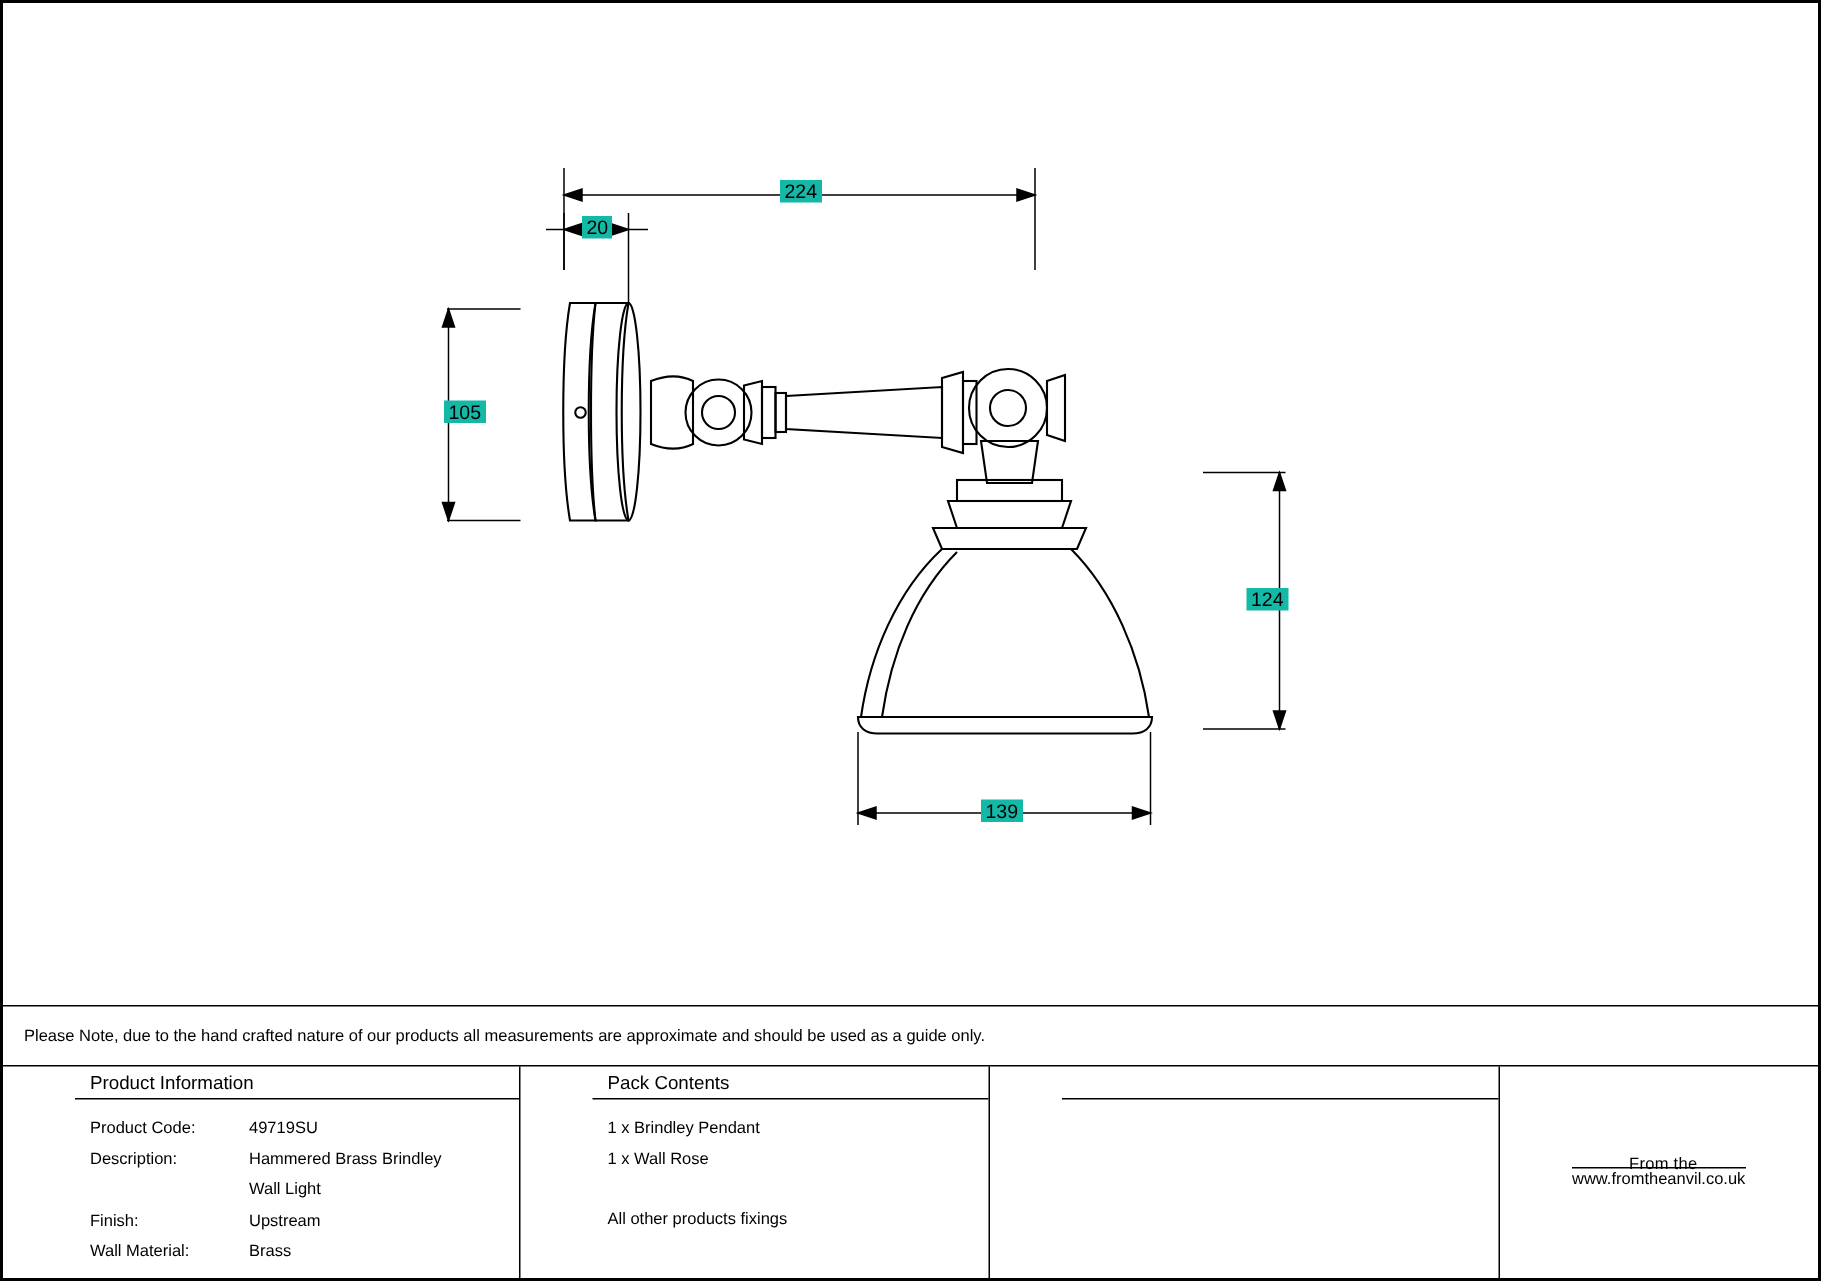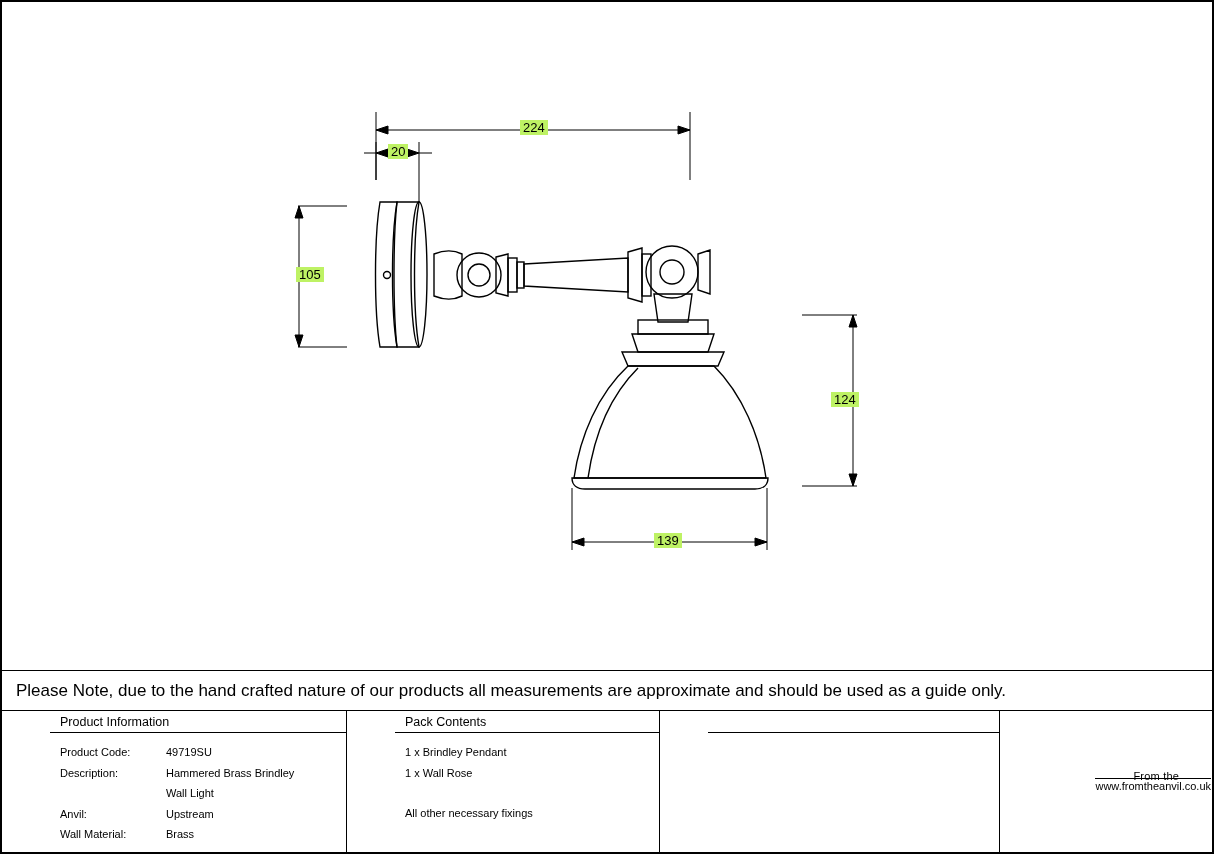--- a/index.html
+++ b/index.html
@@ -27,39 +27,39 @@
     left: 0; top: 0;
     width: 1210px;
     height: 668px;
   }
   .drawing svg { display: block; }
 
   .dim-label {
     position: absolute;
     font-size: 13px;
     color: #000;
-    background: #bef264;
+    background: #14b8a6;
     padding: 0 3px;
     white-space: nowrap;
   }
 
   
   .note-bar {
     position: absolute;
     left: 0;
     top: 668px;
     width: 1210px;
     height: 40px;
     border-top: 1px solid #000;
     box-sizing: border-box;
     display: flex;
     align-items: center;
   }
   .note-text {
-    font-size: 17px;
+    font-size: 11px;
     padding-left: 14px;
   }
 
   .info-table {
     position: absolute;
     left: 0;
     top: 708px;
     width: 1210px;
     height: 142px;
     border-top: 1px solid #000;
@@ -97,21 +97,21 @@
   .spec-val { flex: 1; }
   .pack-line { line-height: 20.5px; }
   .pack-gap { height: 20px; }
 
   
   .logo-cell {
     position: relative;
     height: 100%;
     display: flex;
     align-items: center;
-    justify-content: flex-end;
+    justify-content: flex-start;
   }
   .logo-wrap {
     text-align: center;
     line-height: 1;
   }
   .logo-top {
     font-size: 11px;
     letter-spacing: .2px;
     text-align: left;
     margin-left: 38px;
@@ -261,37 +261,37 @@
         </div>
         <div class="spec-row">
           <div class="spec-key">Description:</div>
           <div class="spec-val">Hammered Brass Brindley</div>
         </div>
         <div class="spec-row">
           <div class="spec-key"></div>
           <div class="spec-val">Wall Light</div>
         </div>
         <div class="spec-row">
-          <div class="spec-key">Anvil:</div>
+          <div class="spec-key">Finish:</div>
           <div class="spec-val">Upstream</div>
         </div>
         <div class="spec-row">
           <div class="spec-key">Wall Material:</div>
           <div class="spec-val">Brass</div>
         </div>
       </div>
     </div>
 
     <div class="col col-pack">
       <div class="col-head">Pack Contents</div>
       <div class="col-body">
         <div class="pack-line">1 x Brindley Pendant</div>
         <div class="pack-line">1 x Wall Rose</div>
         <div class="pack-gap"></div>
-        <div class="pack-line">All other necessary fixings</div>
+        <div class="pack-line">All other products fixings</div>
       </div>
     </div>
 
     <div class="col col-blank">
       <div class="col-head empty"></div>
       <div class="col-body"></div>
     </div>
 
     <div class="col col-logo">
       <div class="logo-cell">

